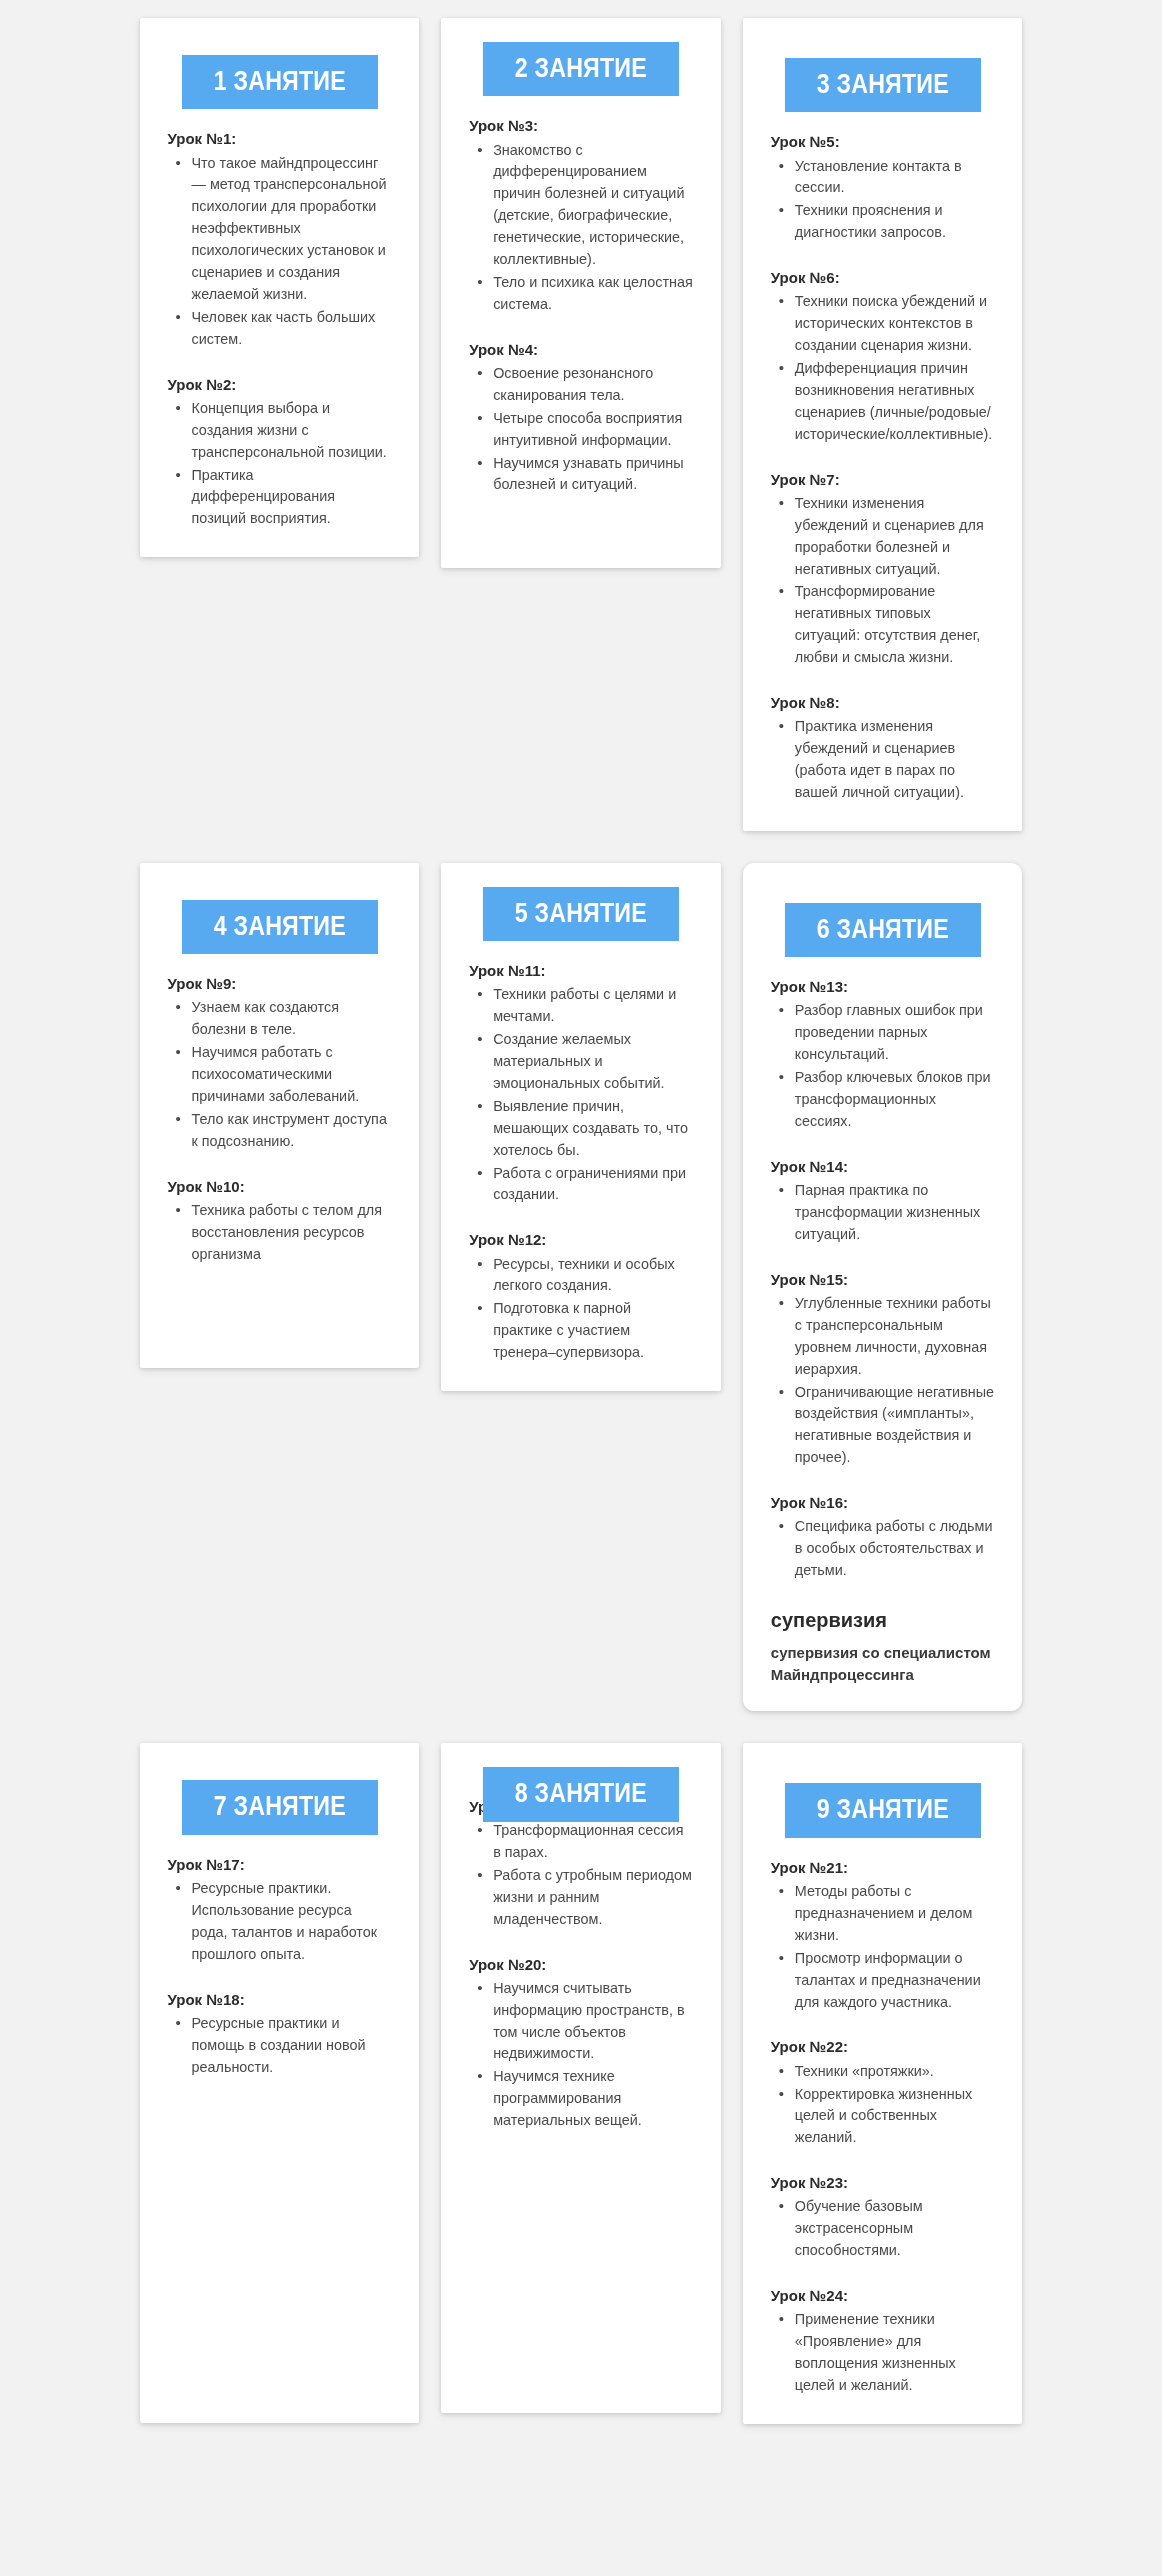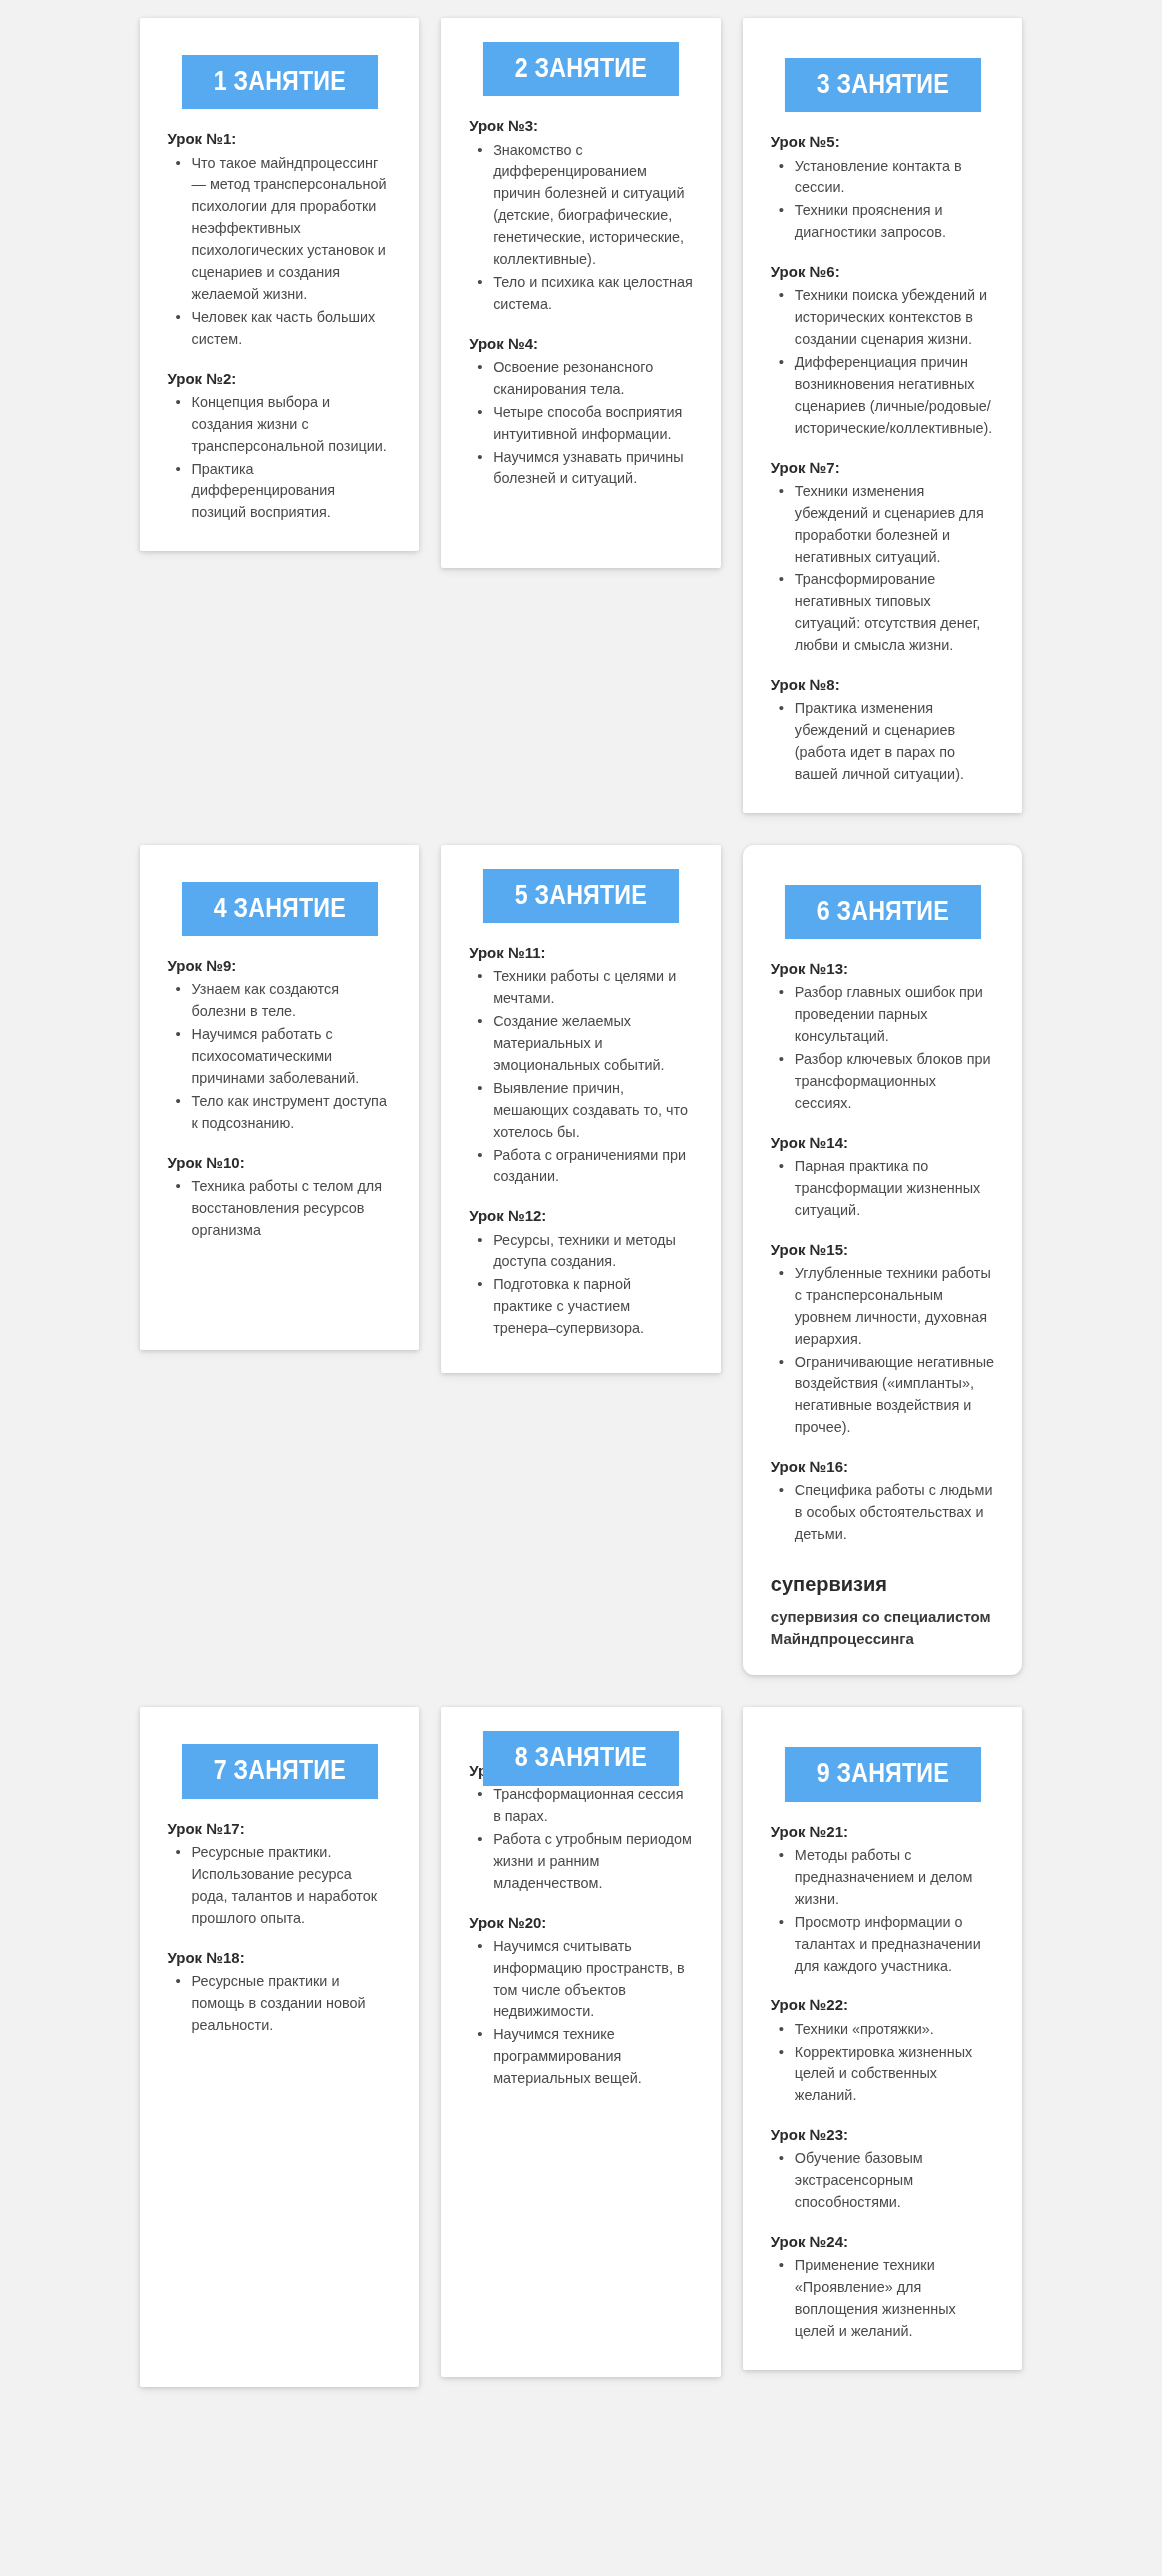--- a/index.html
+++ b/index.html
@@ -56,21 +56,21 @@
   
   .banner-box {
     margin-left: 26px;
     margin-right: 26px;
     position: relative;
   }
   .b-top-0 { margin-top: 37px; }
   .b-top-1 { margin-top: 24px; }
   .b-top-2 { margin-top: 40px; }
 
-  .lesson { margin-top: 18px; }
+  .lesson { margin-top: 24px; }
   .lesson:first-child { margin-top: 0; }
   .lesson-title {
     font-weight: bold;
     font-size: 15px;
     color: #2b2b2b;
     margin: 0 0 3px 0;
     line-height: 1.35;
   }
   ul.items {
     margin: 0 0 0 0;
@@ -241,21 +241,21 @@
               <ul class="items">
                 <li>Техники работы с целями и мечтами.</li>
                 <li>Создание желаемых материальных и эмоциональных событий.</li>
                 <li>Выявление причин, мешающих создавать то, что хотелось бы.</li>
                 <li>Работа с ограничениями при создании.</li>
               </ul>
             </div>
             <div class="lesson">
               <p class="lesson-title">Урок №12:</p>
               <ul class="items">
-                <li>Ресурсы, техники и методы доступа создания.</li>
+                <li>Ресурсы, техники и особых легкого создания.</li>
                 <li>Подготовка к парной практике с участием тренера–супервизора.</li>
               </ul>
             </div>
           </div>
         </div>
       </div>
       <div class="col">
         <div class="card h6">
           <div class="banner-box b-top-2">
             <div class="banner">6 ЗАНЯТИЕ</div>

